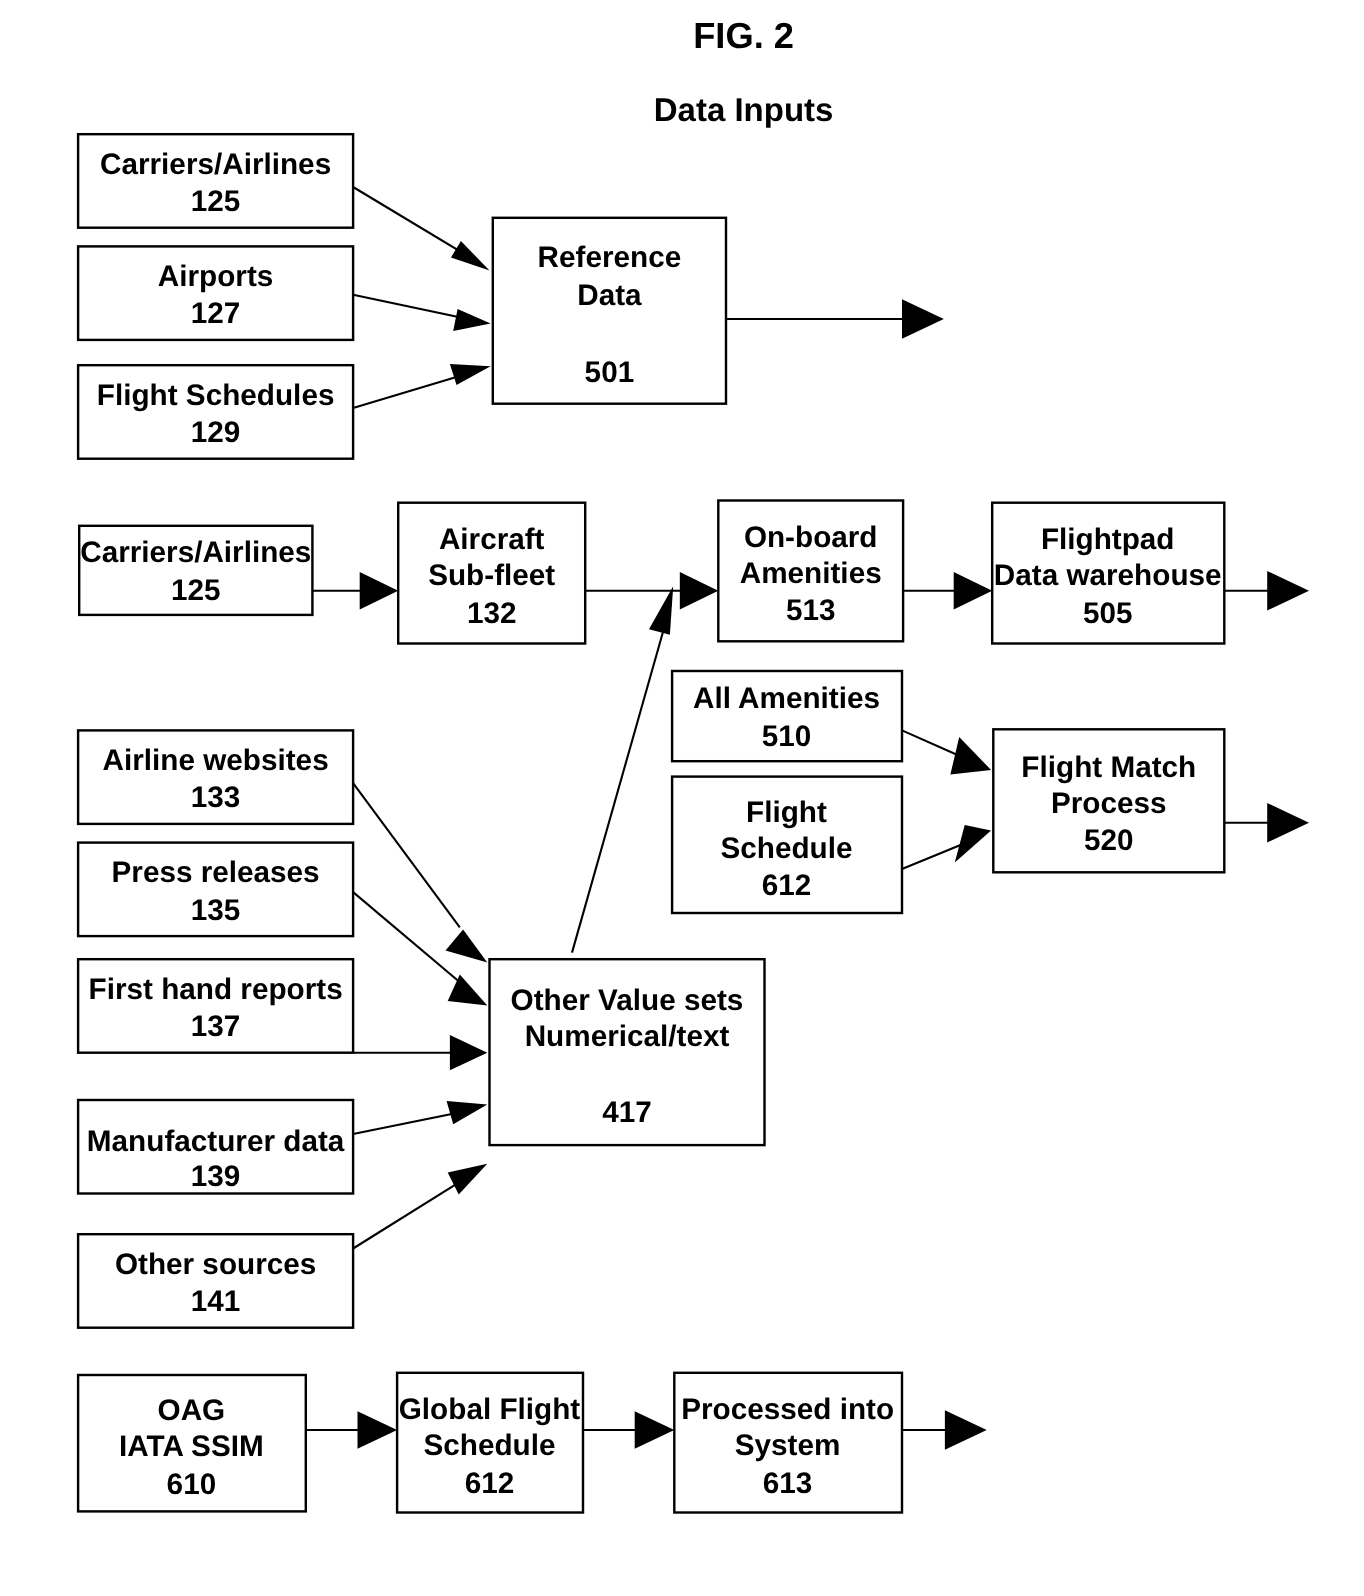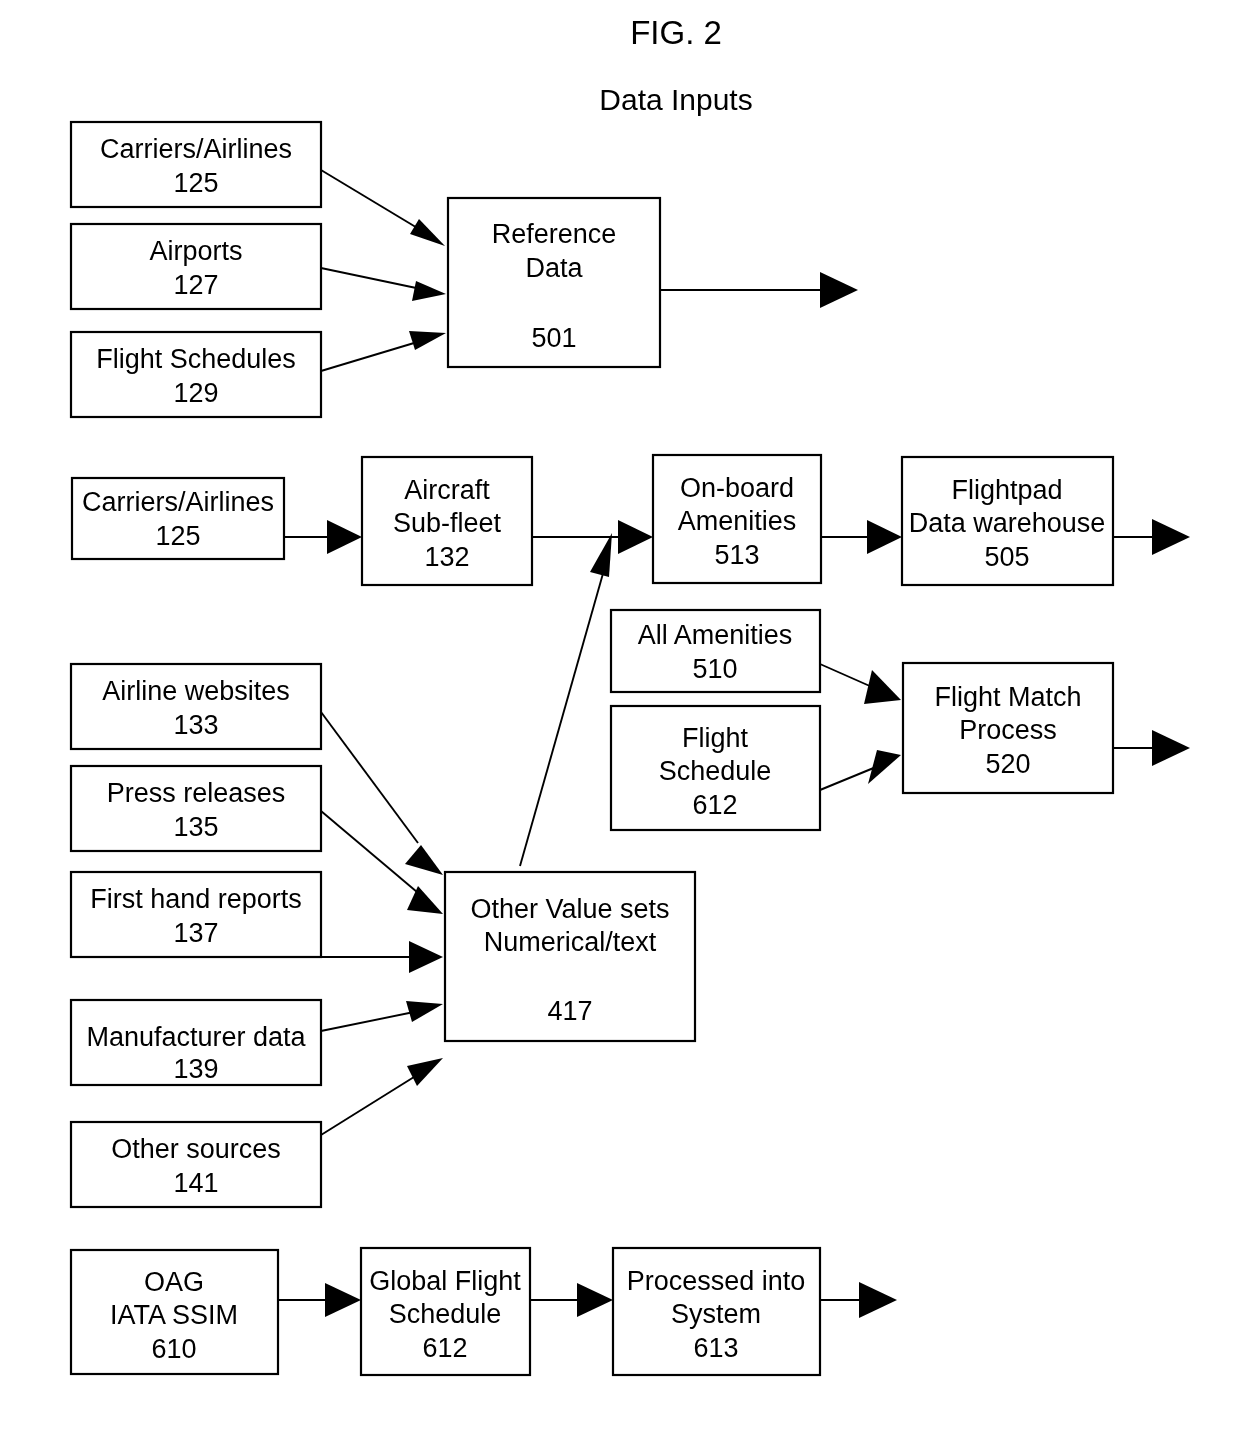--- a/index.html
+++ b/index.html
@@ -14,20 +14,21 @@
     font-family: "Liberation Sans", sans-serif;
     color: #000000;
     overflow: hidden;
   }
   #diagram-root {
     position: absolute;
     top: 0;
     left: 0;
     width: 1240px;
     height: 1451px;
+    font-weight: bold;
   }
   svg {
     display: block;
   }
   .box-rect {
     fill: #ffffff;
     stroke: #000000;
     stroke-width: 2.2;
   }
   .box-text {

